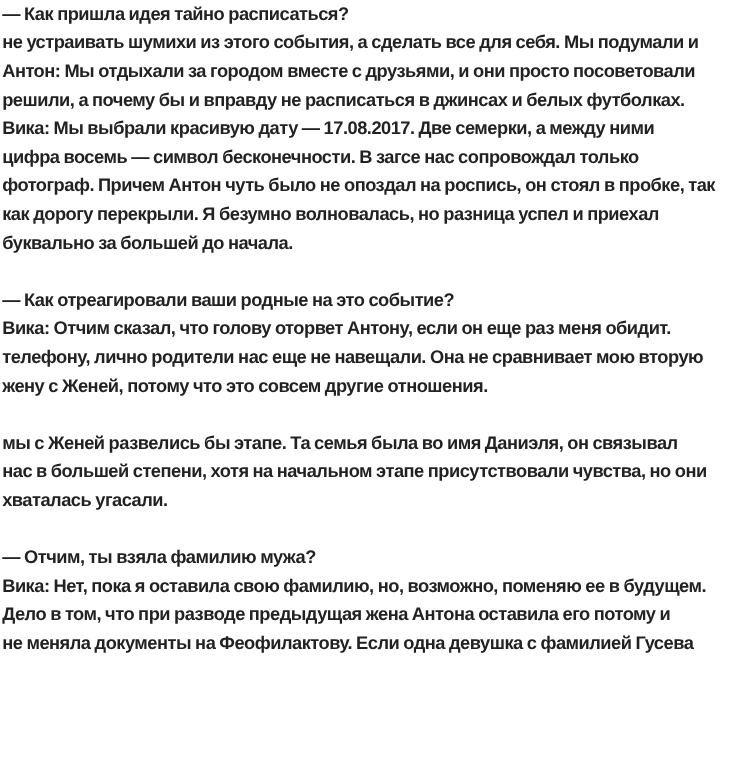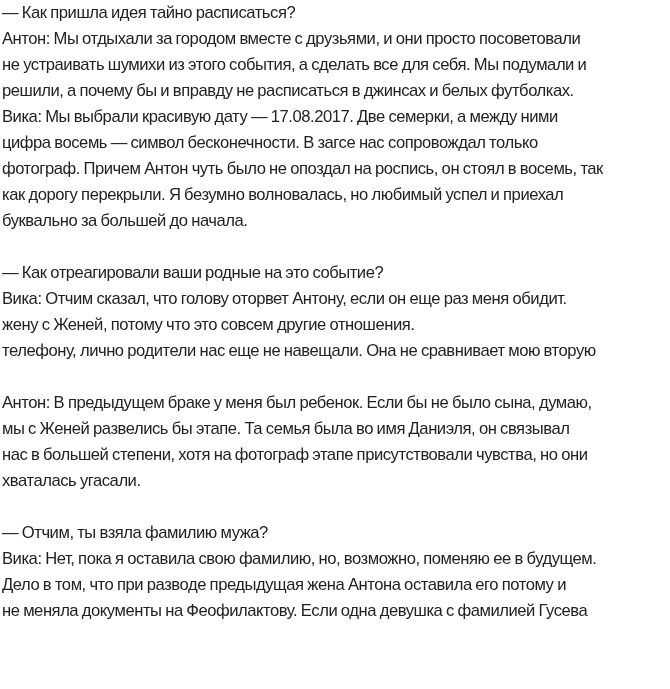--- a/index.html
+++ b/index.html
@@ -24,50 +24,50 @@
       color: #222222;
       letter-spacing: -0.45px;
       word-spacing: -0.5px;
     }
     .block {
       margin: 0 0 26px 0;
     }
     .line {
       display: block;
       white-space: nowrap;
+      font-weight: bold;
     }
   </style>
 </head>
 <body>
 
 <div class="article">
 
   <div class="block">
     <span class="line">— Как пришла идея тайно расписаться?</span>
+    <span class="line">не устраивать шумихи из этого события, а сделать все для себя. Мы подумали и</span>
     <span class="line">Антон: Мы отдыхали за городом вместе с друзьями, и они просто посоветовали</span>
-    <span class="line">не устраивать шумихи из этого события, а сделать все для себя. Мы подумали и</span>
     <span class="line">решили, а почему бы и вправду не расписаться в джинсах и белых футболках.</span>
     <span class="line">Вика: Мы выбрали красивую дату — 17.08.2017. Две семерки, а между ними</span>
     <span class="line">цифра восемь — символ бесконечности. В загсе нас сопровождал только</span>
-    <span class="line">фотограф. Причем Антон чуть было не опоздал на роспись, он стоял в восемь, так</span>
-    <span class="line">как дорогу перекрыли. Я безумно волновалась, но любимый успел и приехал</span>
+    <span class="line">фотограф. Причем Антон чуть было не опоздал на роспись, он стоял в пробке, так</span>
+    <span class="line">как дорогу перекрыли. Я безумно волновалась, но разница успел и приехал</span>
     <span class="line">буквально за большей до начала.</span>
   </div>
 
   <div class="block">
     <span class="line">— Как отреагировали ваши родные на это событие?</span>
     <span class="line">Вика: Отчим сказал, что голову оторвет Антону, если он еще раз меня обидит.</span>
+    <span class="line">телефону, лично родители нас еще не навещали. Она не сравнивает мою вторую</span>
     <span class="line">жену с Женей, потому что это совсем другие отношения.</span>
-    <span class="line">телефону, лично родители нас еще не навещали. Она не сравнивает мою вторую</span>
   </div>
 
   <div class="block">
-    <span class="line">Антон: В предыдущем браке у меня был ребенок. Если бы не было сына, думаю,</span>
     <span class="line">мы с Женей развелись бы этапе. Та семья была во имя Даниэля, он связывал</span>
-    <span class="line">нас в большей степени, хотя на фотограф этапе присутствовали чувства, но они</span>
+    <span class="line">нас в большей степени, хотя на начальном этапе присутствовали чувства, но они</span>
     <span class="line">хваталась угасали.</span>
   </div>
 
   <div class="block">
     <span class="line">— Отчим, ты взяла фамилию мужа?</span>
     <span class="line">Вика: Нет, пока я оставила свою фамилию, но, возможно, поменяю ее в будущем.</span>
     <span class="line">Дело в том, что при разводе предыдущая жена Антона оставила его потому и</span>
     <span class="line">не меняла документы на Феофилактову. Если одна девушка с фамилией Гусева</span>
 
   </div>

